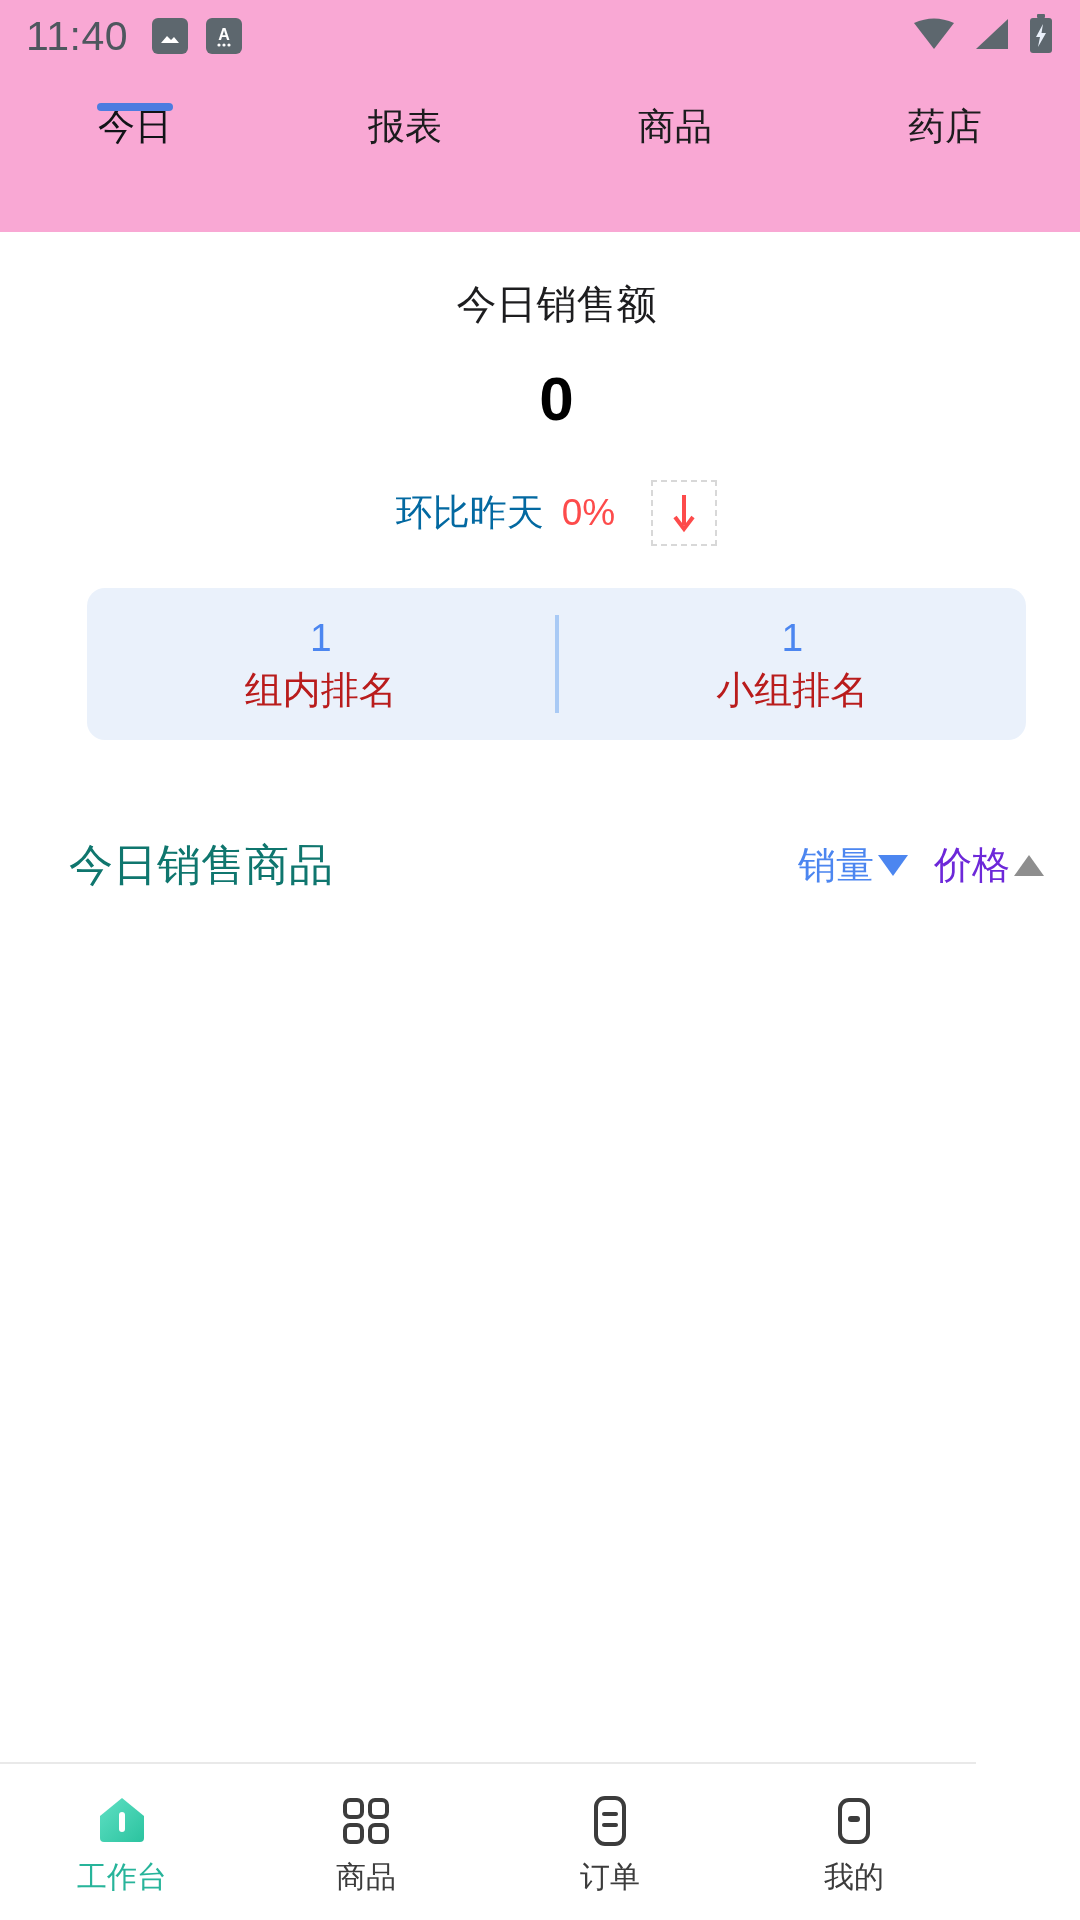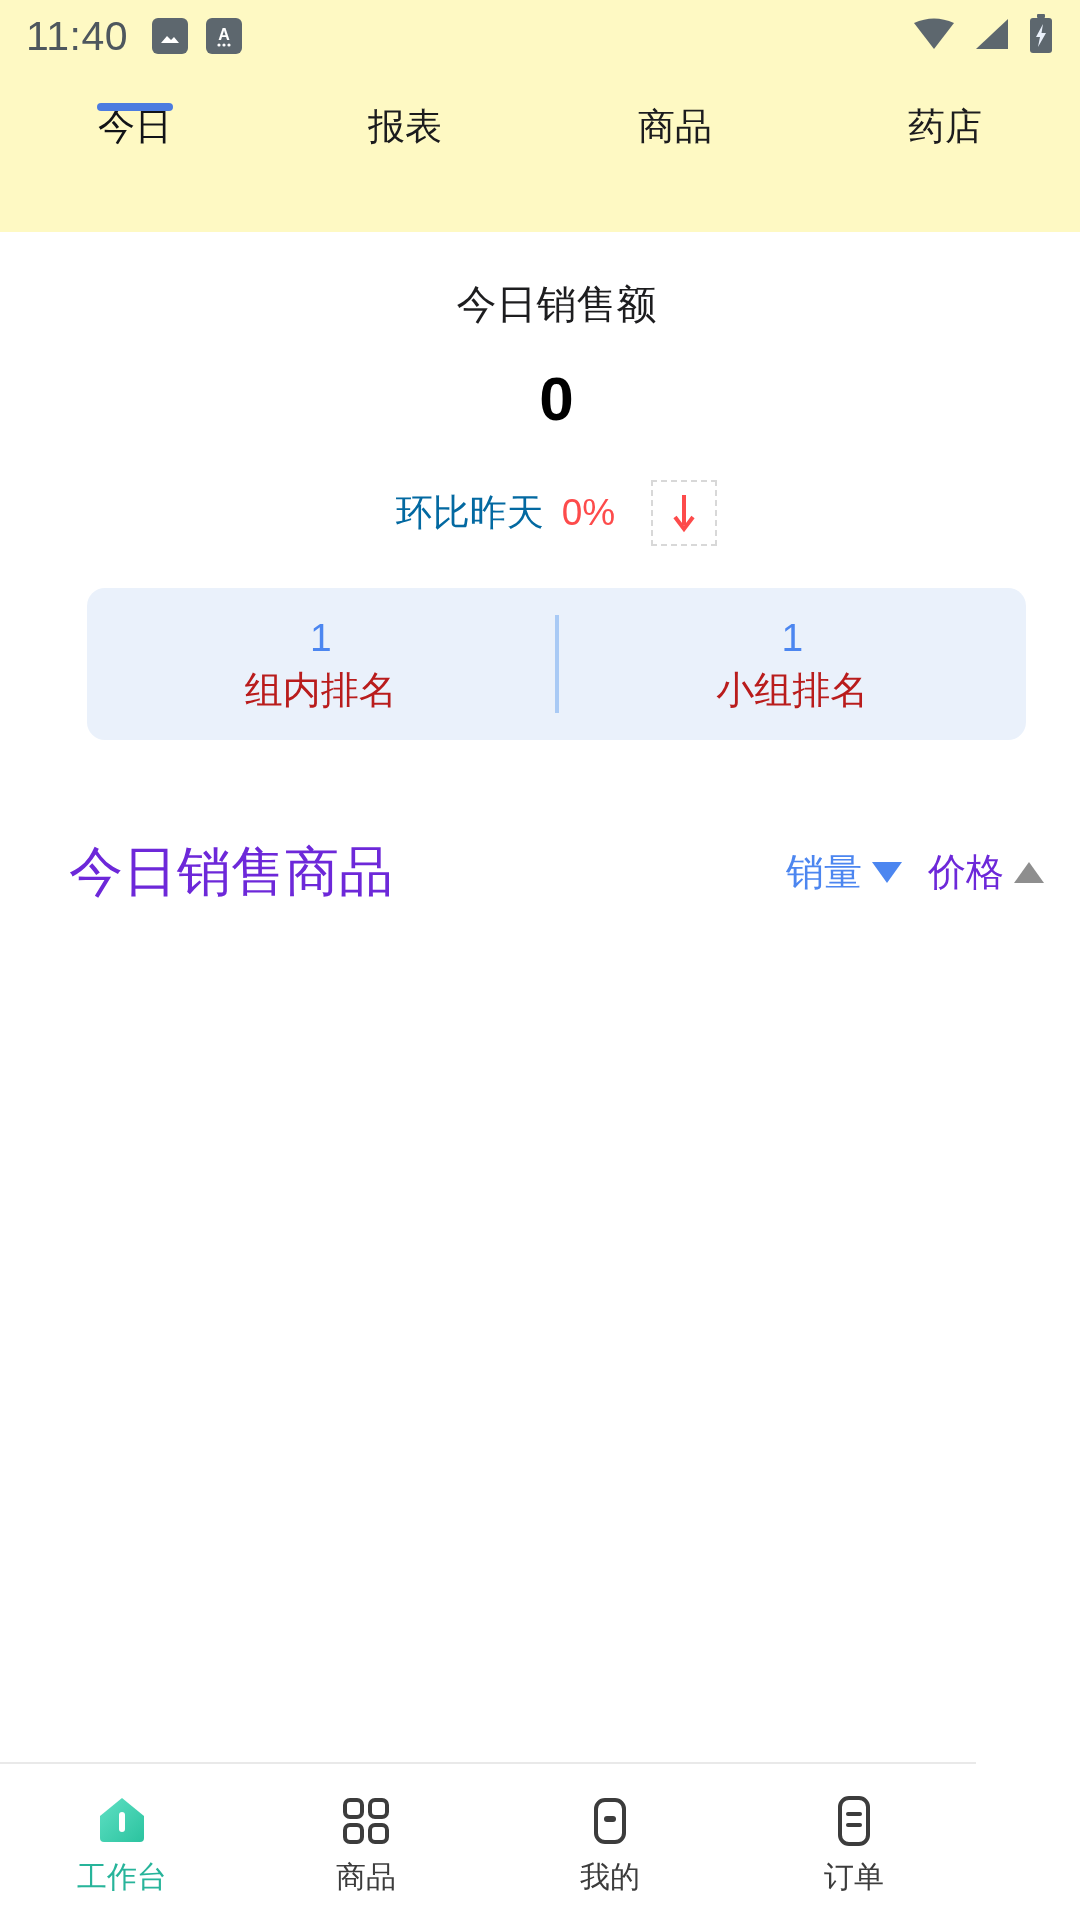--- a/index.html
+++ b/index.html
@@ -11,21 +11,21 @@
   }
 
   body {
     font-family: "Liberation Sans", "DejaVu Sans", sans-serif;
     background: #ffffff;
     position: relative;
   }
 
   
   .header {
-    background: #fef9c3;
+    background: #f9a8d4;
     width: 1080px;
     padding-bottom: 0;
   }
 
   .statusbar {
     height: 72px;
     display: flex;
     align-items: center;
     padding: 0 26px;
     color: #4e575e;
@@ -192,33 +192,33 @@
     height: 98px;
     background: #a9caf5;
   }
 
   .section-row {
     display: flex;
     align-items: center;
     margin: 96px 36px 0 36px;
   }
   .section-title {
-    font-size: 54px;
-    color: #6d28d9;
+    font-size: 44px;
+    color: #0f766e;
   }
   .section-spacer { flex: 1; }
   .sort-group {
     display: flex;
     align-items: center;
     gap: 26px;
   }
   .sort-btn {
     display: flex;
     align-items: center;
-    gap: 10px;
+    gap: 4px;
     cursor: pointer;
   }
   .sort-text { font-size: 38px; }
   .sort-btn.active .sort-text { color: #4c86f0; }
   .sort-btn.inactive .sort-text { color: #6d28d9; }
   .tri-down {
     width: 0; height: 0;
     border-left: 15px solid transparent;
     border-right: 15px solid transparent;
     border-top: 21px solid #4c86f0;
@@ -408,30 +408,30 @@
         <rect x="8" y="33" width="17" height="17" rx="5"></rect>
         <rect x="33" y="33" width="17" height="17" rx="5"></rect>
       </svg>
     </span>
     <span class="nav-label">商品</span>
   </div>
 
   <div class="nav-item">
     <span class="nav-icon">
       <svg width="58" height="58" viewBox="0 0 58 58" fill="none" stroke="#3c3c3c" stroke-width="4">
-        <rect x="15" y="8" width="28" height="42" rx="9"></rect>
-        <rect x="23" y="24" width="12" height="6" rx="3" fill="#3c3c3c" stroke="none"></rect>
-      </svg>
-    </span>
-    <span class="nav-label">我的</span>
-  </div>
-
-  <div class="nav-item">
-    <span class="nav-icon">
-      <svg width="58" height="58" viewBox="0 0 58 58" fill="none" stroke="#3c3c3c" stroke-width="4">
         <rect x="15" y="6" width="28" height="46" rx="9"></rect>
         <line x1="23" y1="22" x2="35" y2="22" stroke-linecap="round"></line>
         <line x1="23" y1="33" x2="35" y2="33" stroke-linecap="round"></line>
       </svg>
     </span>
     <span class="nav-label">订单</span>
   </div>
+
+  <div class="nav-item">
+    <span class="nav-icon">
+      <svg width="58" height="58" viewBox="0 0 58 58" fill="none" stroke="#3c3c3c" stroke-width="4">
+        <rect x="15" y="8" width="28" height="42" rx="9"></rect>
+        <rect x="23" y="24" width="12" height="6" rx="3" fill="#3c3c3c" stroke="none"></rect>
+      </svg>
+    </span>
+    <span class="nav-label">我的</span>
+  </div>
 </div>
 
 </body></html>

